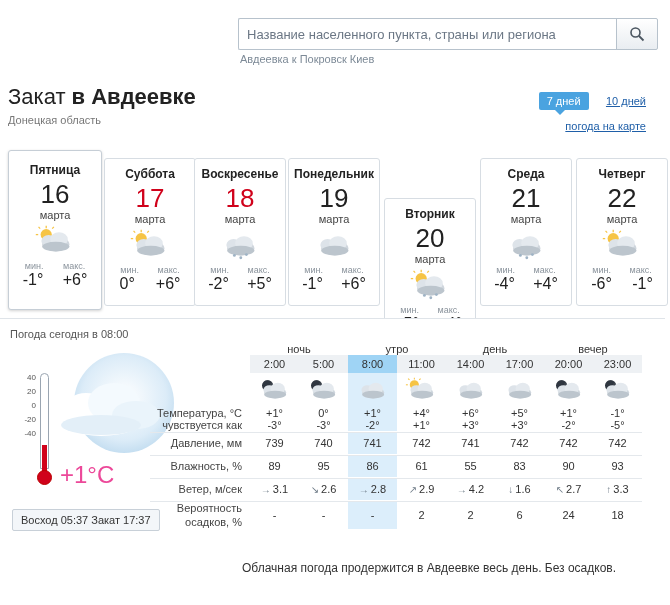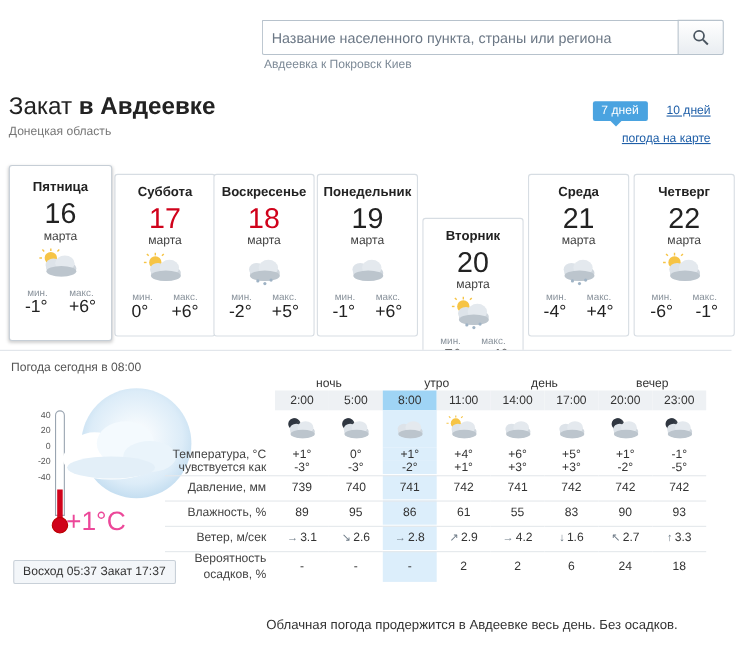--- a/index.html
+++ b/index.html
@@ -137,21 +137,21 @@
   .hero .bigtemp {
     position: absolute; left: 54px; top: 112px;
     font-size: 24px; color: #ec4899; font-weight: normal;
   }
   .sunbox {
     position: absolute; left: 6px; top: 160px;
     border: 1px solid #c8d0d8; background: #f3f6f9;
     font-size: 11px; color: #333; padding: 4px 8px; border-radius: 2px;
   }
   .thermo {
-    position: absolute; left: 18px; top: 22px; width: 46px; height: 118px;
+    position: absolute; left: 8px; top: 22px; width: 46px; height: 118px;
     font-size: 8px; color: #555;
   }
   .thermo .scale { position: absolute; left: 0; top: 0; width: 22px; text-align: right; }
   .thermo .scale div { height: 14px; line-height: 14px; }
   .thermo .tube {
     position: absolute; left: 26px; top: 2px; width: 9px; height: 96px;
     background: #fff; border: 1px solid #9aa5b1; border-radius: 5px 5px 0 0;
   }
   .thermo .merc {
     position: absolute; left: 28px; bottom: 18px; width: 5px; height: 26px;

